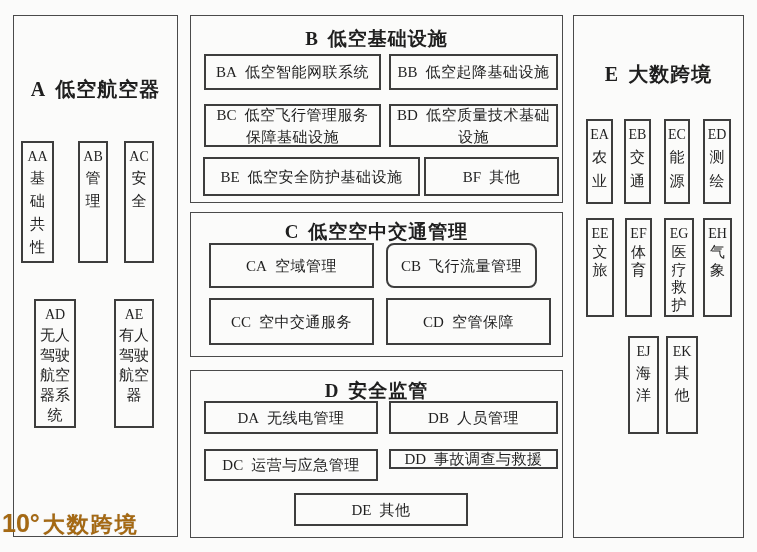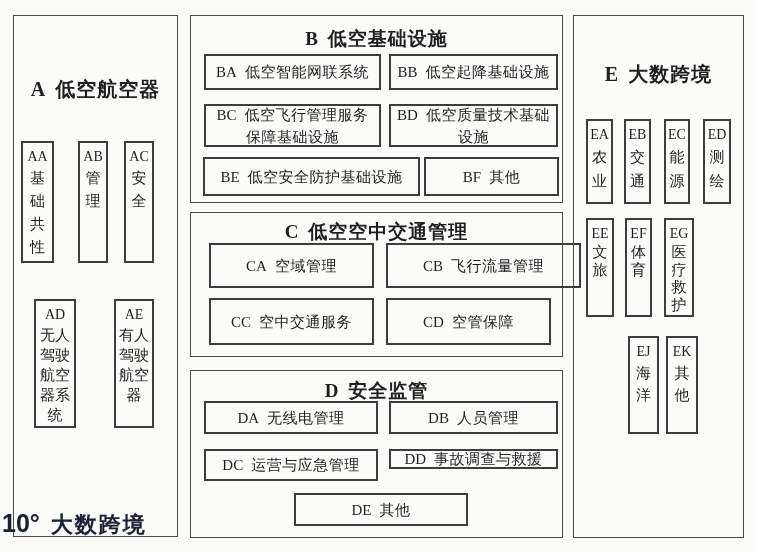--- a/index.html
+++ b/index.html
@@ -50,22 +50,22 @@
   .v-label{font-size:15px;line-break:anywhere;word-break:break-all;}
   .a-r1 .v-label{line-height:23px;}
   .a-r2 .v-label{line-height:20px;}
   .e-r1 .v-label{line-height:24px;}
   .e-r2 .v-label{line-height:17.5px;}
   .e-r3 .v-label{line-height:22px;}
   .title-a,.title-e{font-size:20px;}
   .title-b,.title-c,.title-d{font-size:19px;}
   .watermark{
     position:absolute;left:2px;top:509px;
-    display:flex;align-items:baseline;gap:11px;
-    color:#0f172a;font-weight:bold;
+    display:flex;align-items:baseline;gap:3px;
+    color:#a16207;font-weight:bold;
     font-family:"Liberation Sans","DejaVu Sans",sans-serif;
     z-index:5;opacity:0.95;
     text-shadow:0 0 1px #cccccc;
     white-space:nowrap;
   }
   .wm-logo{font-size:25px;}
   .wm-text{font-size:22px;letter-spacing:2px;}
 </style>
 </head>
 <body>
@@ -124,21 +124,21 @@
     </div>
   </section>
 
   <section class="panel" style="left:190px;top:212px;width:373px;height:145px;">
     <div class="panel-title title-c" style="top:6px;">
       <span class="t-code">C</span><span>低空空中交通管理</span>
     </div>
     <div class="hbox" style="left:18px;top:30px;width:165px;height:45px;">
       <div class="inner"><span class="h-code">CA</span><span class="h-label">空域管理</span></div>
     </div>
-    <div class="hbox" style="left:195px;top:30px;width:195px;height:45px;">
+    <div class="hbox" style="left:195px;top:30px;width:151px;height:45px;border-radius:8px;">
       <div class="inner"><span class="h-code">CB</span><span class="h-label">飞行流量管理</span></div>
     </div>
     <div class="hbox" style="left:18px;top:85px;width:165px;height:47px;">
       <div class="inner"><span class="h-code">CC</span><span class="h-label">空中交通服务</span></div>
     </div>
     <div class="hbox" style="left:195px;top:85px;width:165px;height:47px;">
       <div class="inner"><span class="h-code">CD</span><span class="h-label">空管保障</span></div>
     </div>
   </section>
 
@@ -189,20 +189,24 @@
       <div class="v-code">EE</div>
       <div class="v-label">文旅</div>
     </div>
     <div class="vbox e-r2" style="left:51px;top:202px;width:27px;height:99px;">
       <div class="v-code">EF</div>
       <div class="v-label">体育</div>
     </div>
     <div class="vbox e-r2" style="left:90px;top:202px;width:30px;height:99px;">
       <div class="v-code">EG</div>
       <div class="v-label">医疗救护</div>
+    </div>
+    <div class="vbox e-r2" style="left:129px;top:202px;width:29px;height:99px;">
+      <div class="v-code">EH</div>
+      <div class="v-label">气象</div>
     </div>
 
     <div class="vbox e-r3" style="left:54px;top:320px;width:31px;height:98px;">
       <div class="v-code">EJ</div>
       <div class="v-label">海洋</div>
     </div>
     <div class="vbox e-r3" style="left:92px;top:320px;width:32px;height:98px;">
       <div class="v-code">EK</div>
       <div class="v-label">其他</div>
     </div>

